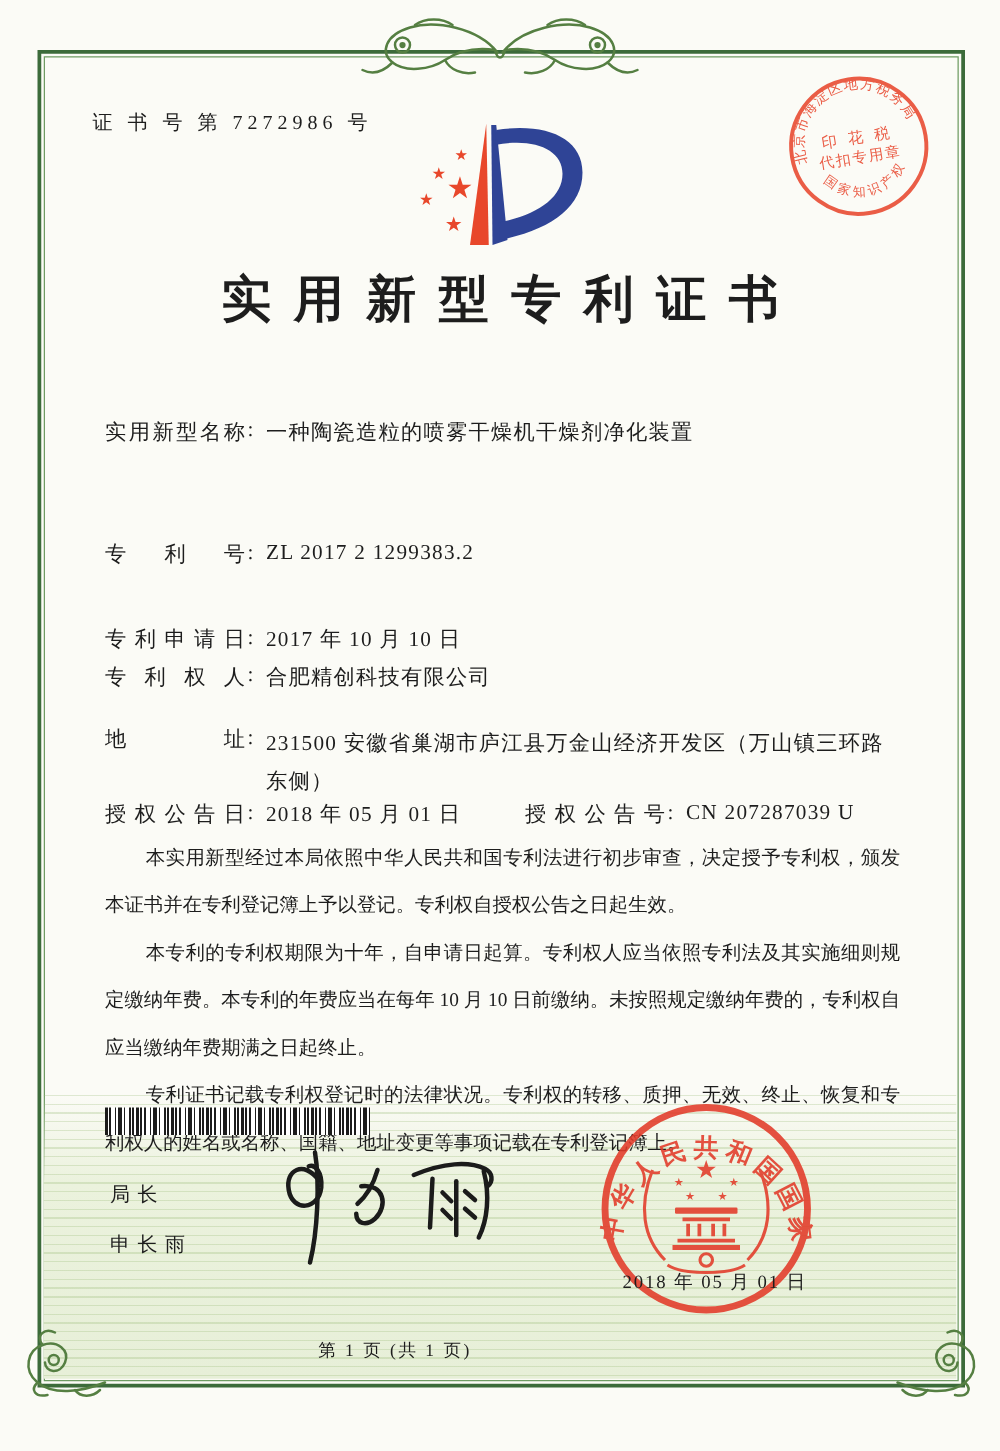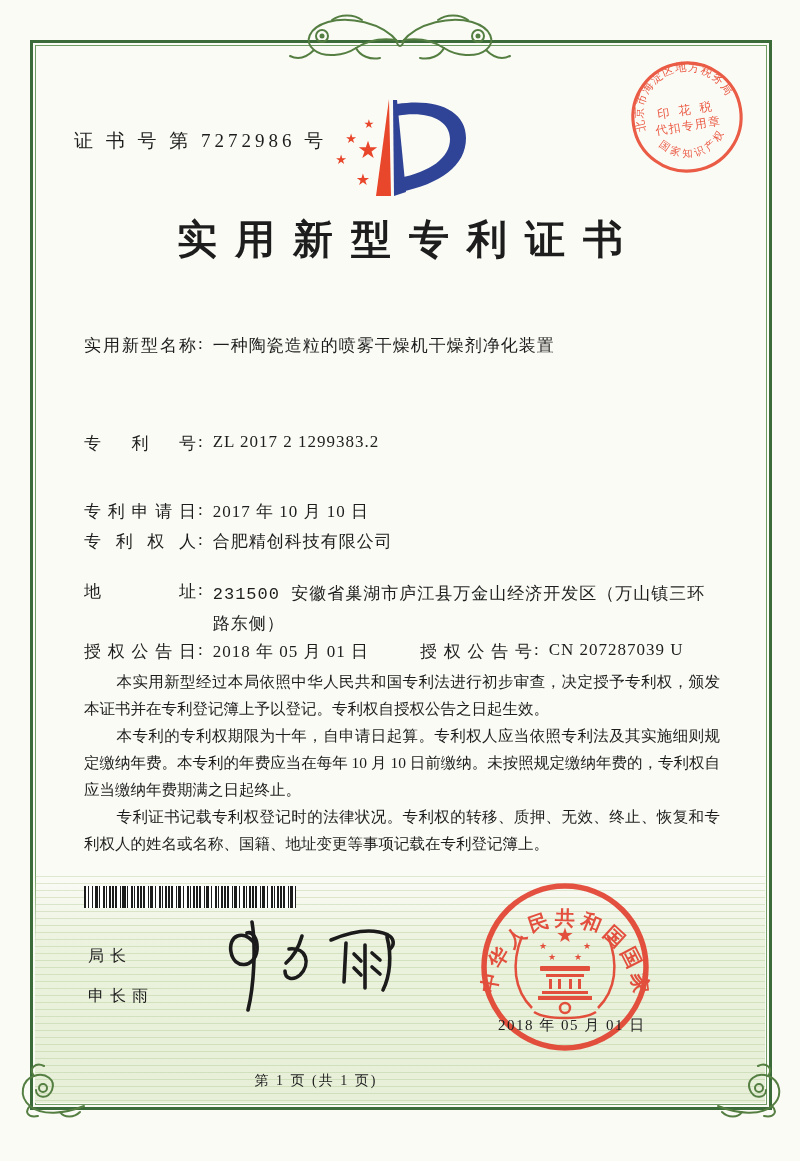--- a/index.html
+++ b/index.html
@@ -9,30 +9,30 @@
   
   .frame{position:absolute;left:30px;top:40px;width:736px;height:1064px;
          border:3px solid #3c6b3a;}
   .frame-inner{position:absolute;inset:2px;border:1px solid #6f9c63;}
   
   .band{position:absolute;left:35px;top:876px;width:730px;height:227px;z-index:1;
         background:
           repeating-linear-gradient(180deg, rgba(148,183,112,0.28) 0 1px, rgba(0,0,0,0) 1px 7px),
           linear-gradient(180deg, rgba(235,242,221,0) 0, #ebf2dd 70px, #e7efd8 100%);}
   .z{position:absolute;z-index:3;}
-  .certno{left:74px;top:88px;font-size:19px;letter-spacing:4px;margin-top:40px;}
+  .certno{left:74px;top:88px;font-size:16px;letter-spacing:4px;}
   .title{left:0;top:212px;width:800px;text-align:center;font-size:40px;font-weight:700;
          letter-spacing:18px;text-indent:18px;}
   .fieldrow{left:84px;width:636px;font-size:17px;white-space:nowrap;}
   .flabel{display:inline-block;width:112px;text-align:justify;text-align-last:justify;vertical-align:top;}
   .fcolon{display:inline-block;margin:0 10px 0 2px;vertical-align:top;}
   .fvalue{letter-spacing:1px;vertical-align:top;}
-  .addr .fvalue{display:inline-block;white-space:normal;width:498px;line-height:30px;letter-spacing:1px;font-family:Liberation Mono, monospace;}
+  .addr .fvalue{display:inline-block;white-space:normal;width:498px;line-height:30px;letter-spacing:1px;}
   .grant2{position:absolute;left:336px;top:0;}
-  .paras{left:84px;top:668px;width:636px;font-size:15.5px;line-height:27px;text-align:justify;}
+  .paras{left:84px;top:668px;width:636px;font-size:15.5px;line-height:38px;text-align:justify;}
   .paras p{margin:0;text-indent:2.1em;}
   .barcode{left:84px;top:886px;width:212px;height:22px;z-index:3;
     background:repeating-linear-gradient(90deg,
       #1c1c1c 0 2px,#fff 2px 3.5px,#1c1c1c 3.5px 5px,#fff 5px 8px,
       #1c1c1c 8px 9px,#fff 9px 10.5px,#1c1c1c 10.5px 13.5px,#fff 13.5px 15px,
       #1c1c1c 15px 16px,#fff 16px 19px,#1c1c1c 19px 21px,#fff 21px 22px,
       #1c1c1c 22px 23px,#fff 23px 25px,#1c1c1c 25px 27px,#fff 27px 28px);}
   .sig-title{left:88px;top:946px;font-size:16px;letter-spacing:6px;z-index:3;}
   .sig-name{left:88px;top:986px;font-size:16px;letter-spacing:6px;z-index:3;}
   .sig-svg{left:215px;top:916px;z-index:3;}

